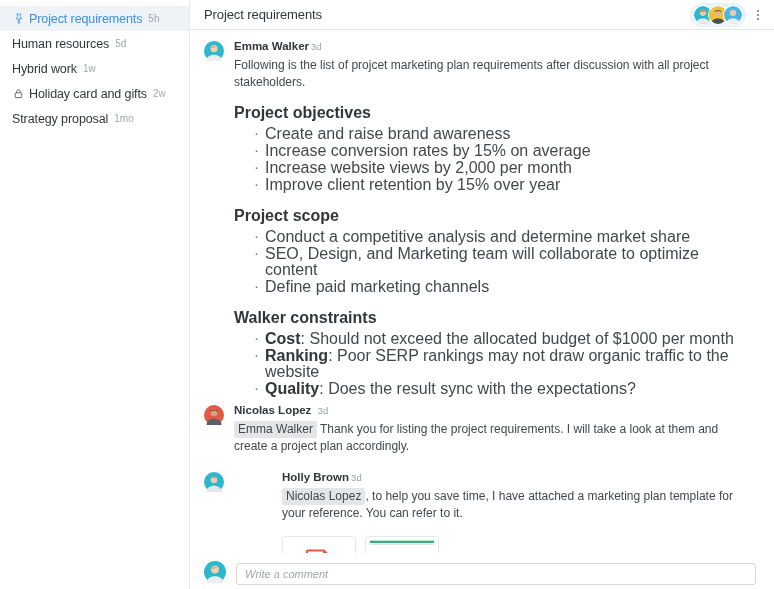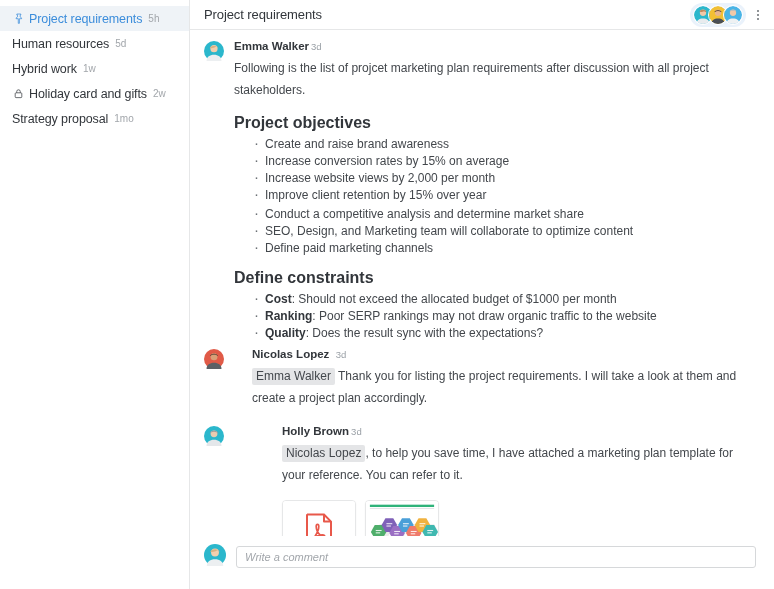--- a/index.html
+++ b/index.html
@@ -157,37 +157,37 @@
     font-weight: bold;
     color: #32363b;
   }
   .post-time {
     font-size: 9.5px;
     color: #9aa0a6;
     margin-left: 2px;
   }
   .para {
     font-size: 12px;
-    line-height: 22px;
+    line-height: 17px;
     color: #43474c;
     margin: 0 0 2px 0;
   }
   .sec-title {
     font-size: 16px;
     font-weight: bold;
     color: #32363b;
     margin: 13px 0 4px 0;
   }
   ul.blist {
     list-style: none;
     margin: 0 0 2px 0;
     padding: 0 0 0 20px;
   }
   ul.blist li {
-    font-size: 12px;
+    font-size: 16px;
     line-height: 16.5px;
     color: #43474c;
     position: relative;
     padding-left: 11px;
     margin-bottom: 0.5px;
   }
   ul.blist li:before {
     content: "\00B7";
     position: absolute;
     left: 0;
@@ -228,21 +228,21 @@
     justify-content: center;
     background: #fff;
     overflow: hidden;
   }
 
   
   #composer {
     flex: 0 0 auto;
     display: flex;
     align-items: center;
-    padding: 8px 18px 19px 14px;
+    padding: 8px 18px 2px 14px;
     background: #fff;
   }
   #composer-av { flex: 0 0 22px; margin-right: 10px; }
   #comment-input {
     flex: 1 1 auto;
     height: 22px;
     border: 1px solid #d6d8da;
     border-radius: 3px;
     background: #fff;
     font-family: "Liberation Sans", sans-serif;
@@ -358,36 +358,37 @@
           <p class="para">Following is the list of projcet marketing plan requirements after discussion with all project stakeholders.</p>
 
           <div class="sec-title">Project objectives</div>
           <ul class="blist">
             <li><span>Create and raise brand awareness</span></li>
             <li><span>Increase conversion rates by 15% on average</span></li>
             <li><span>Increase website views by 2,000 per month</span></li>
             <li><span>Improve client retention by 15% over year</span></li>
           </ul>
 
+          <div class="sec-title">Project scope</div>
           <ul class="blist">
             <li><span>Conduct a competitive analysis and determine market share</span></li>
             <li><span>SEO, Design, and Marketing team will collaborate to optimize content</span></li>
             <li><span>Define paid marketing channels</span></li>
           </ul>
 
-          <div class="sec-title">Define constraints</div>
+          <div class="sec-title">Walker constraints</div>
           <ul class="blist">
             <li><b>Cost</b><span>: Should not exceed the allocated budget of $1000 per month</span></li>
             <li><b>Ranking</b><span>: Poor SERP rankings may not draw organic traffic to the website</span></li>
             <li><b>Quality</b><span>: Does the result sync with the expectations?</span></li>
           </ul>
         </div>
       </div>
 
-      <div class="post" style="gap:18px;">
+      <div class="post" style="">
         <div class="post-av">
           <svg width="20" height="20" viewBox="0 0 24 24">
               <circle cx="12" cy="12" r="12" fill="#e05a47"></circle>
               <circle cx="12" cy="9.4" r="4.2" fill="#d9a077"></circle>
               <path d="M3 24c0-5 4-7.5 9-7.5S21 19 21 24z" fill="#5b6065"></path>
               <path d="M7.3 8.6c0-4 9.4-4 9.4 0-1.5-1.5-3-2-4.7-2s-3.2.5-4.7 2z" fill="#2e2620"></path>
             </svg>
         </div>
         <div class="post-body">
           <div class="post-head">

